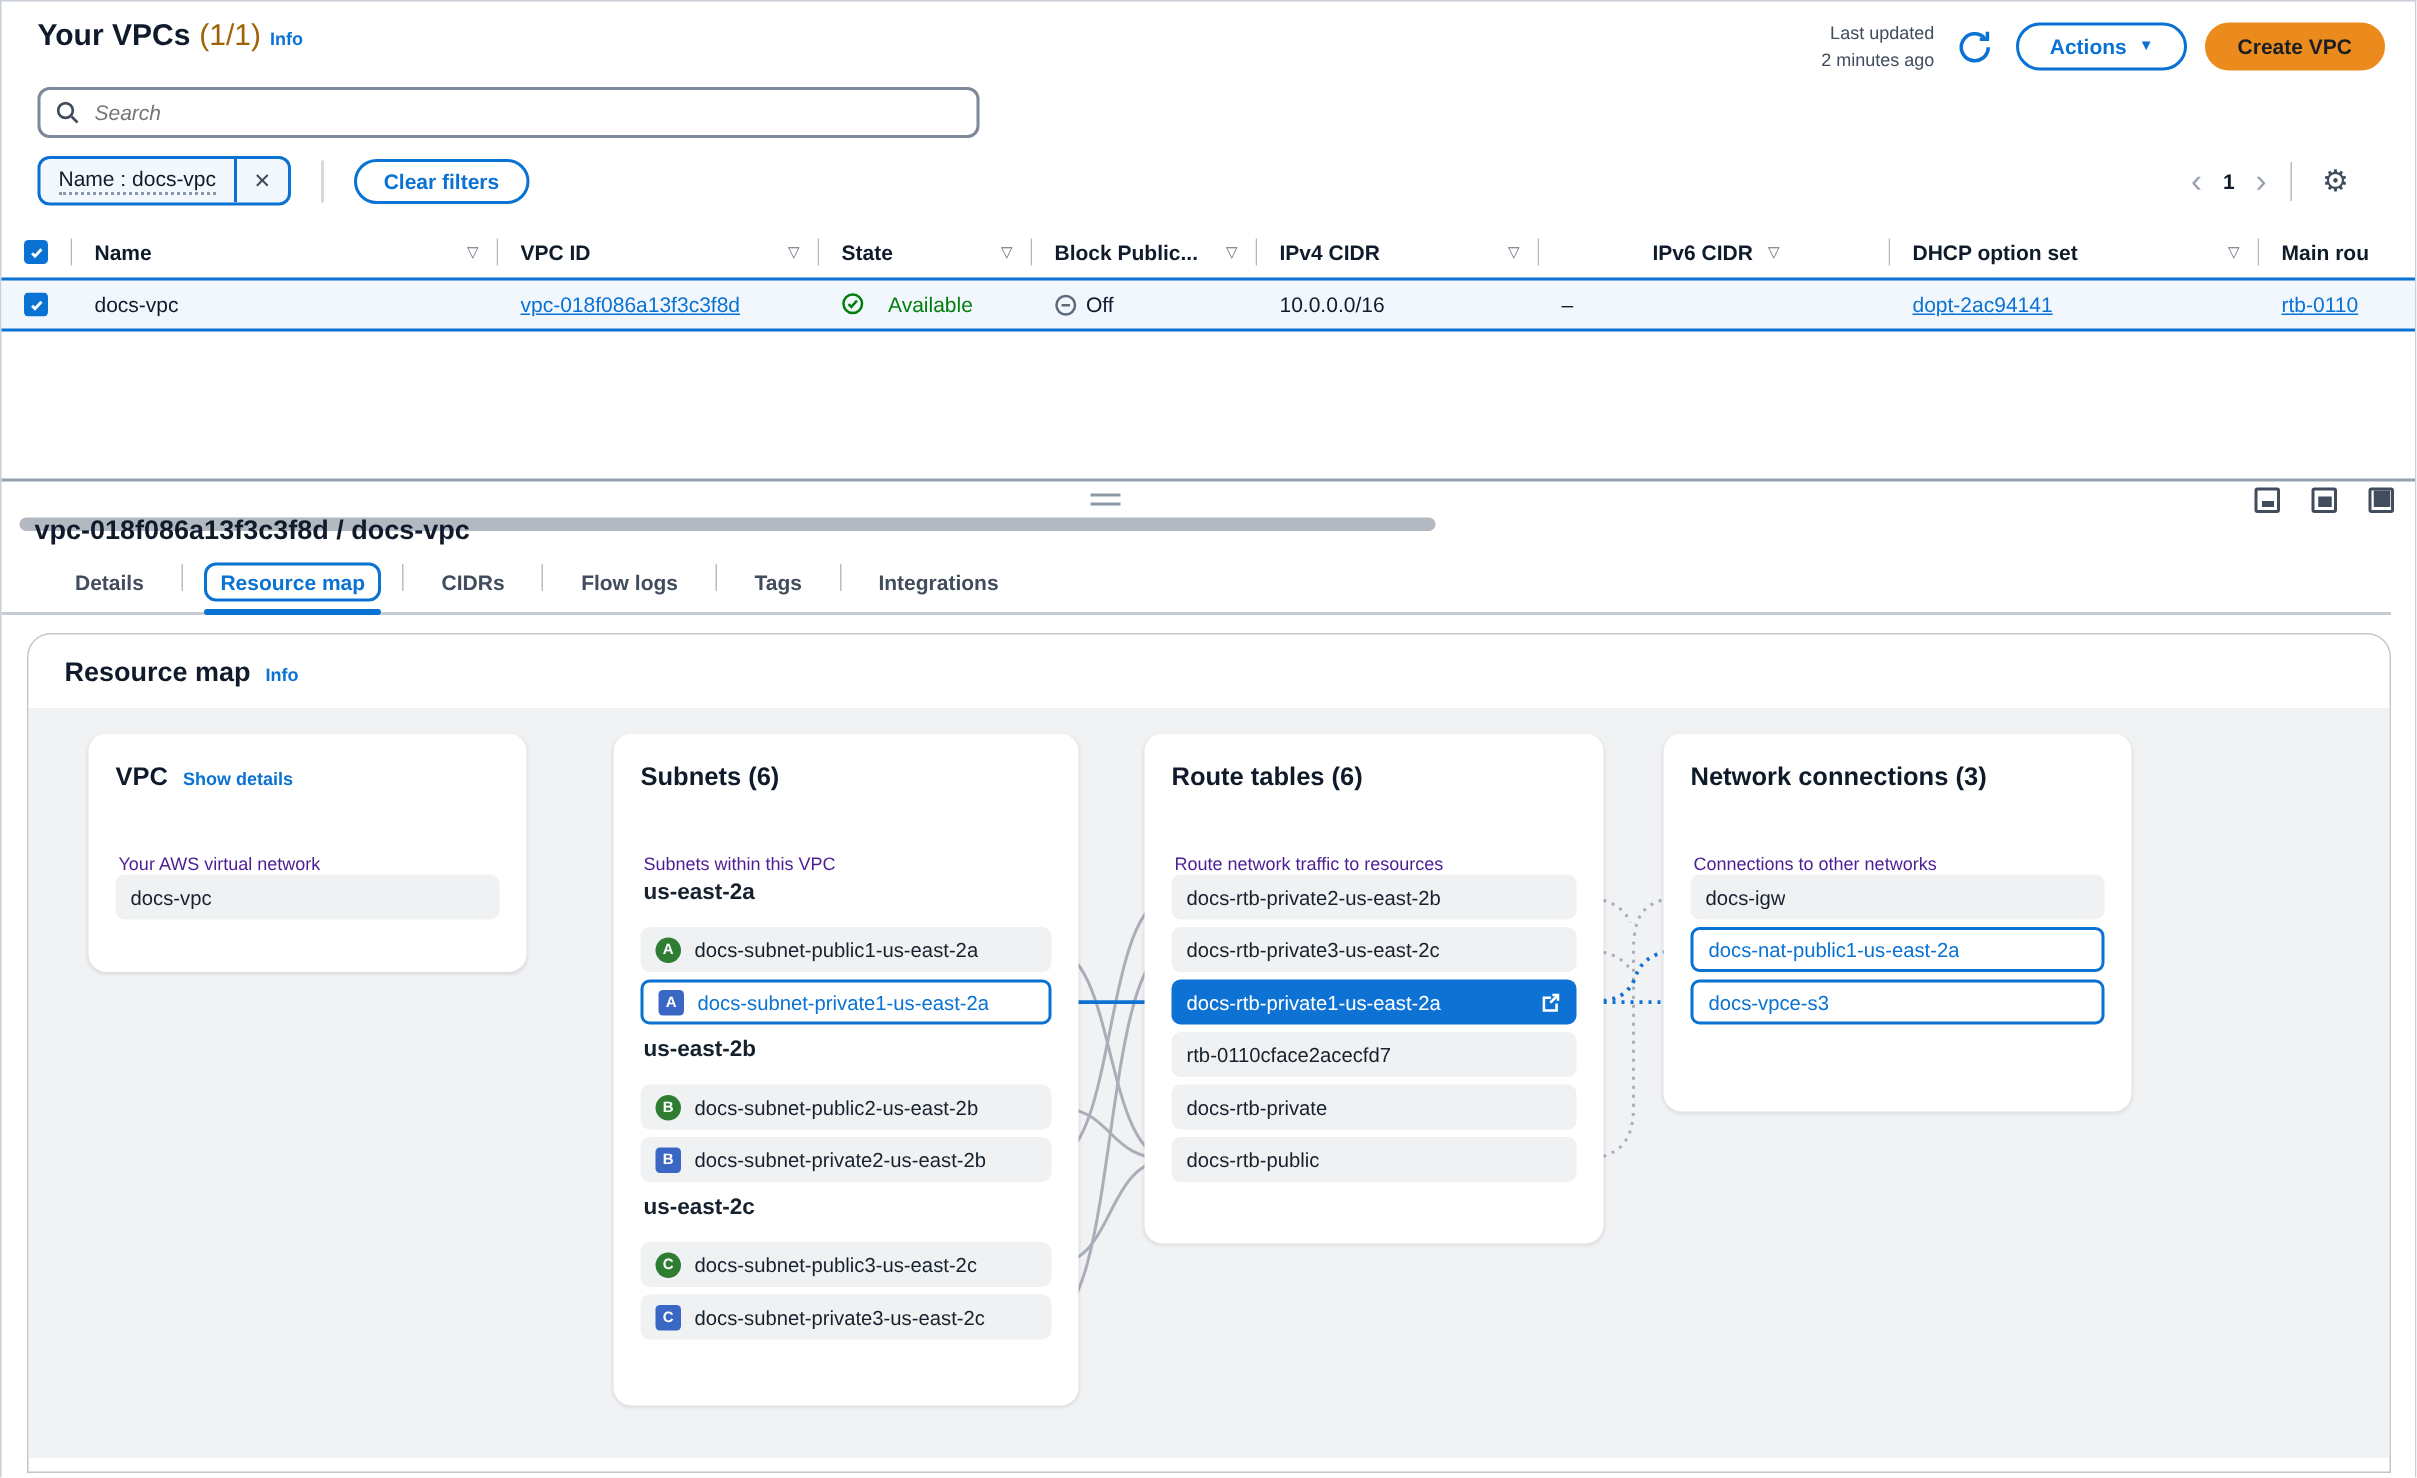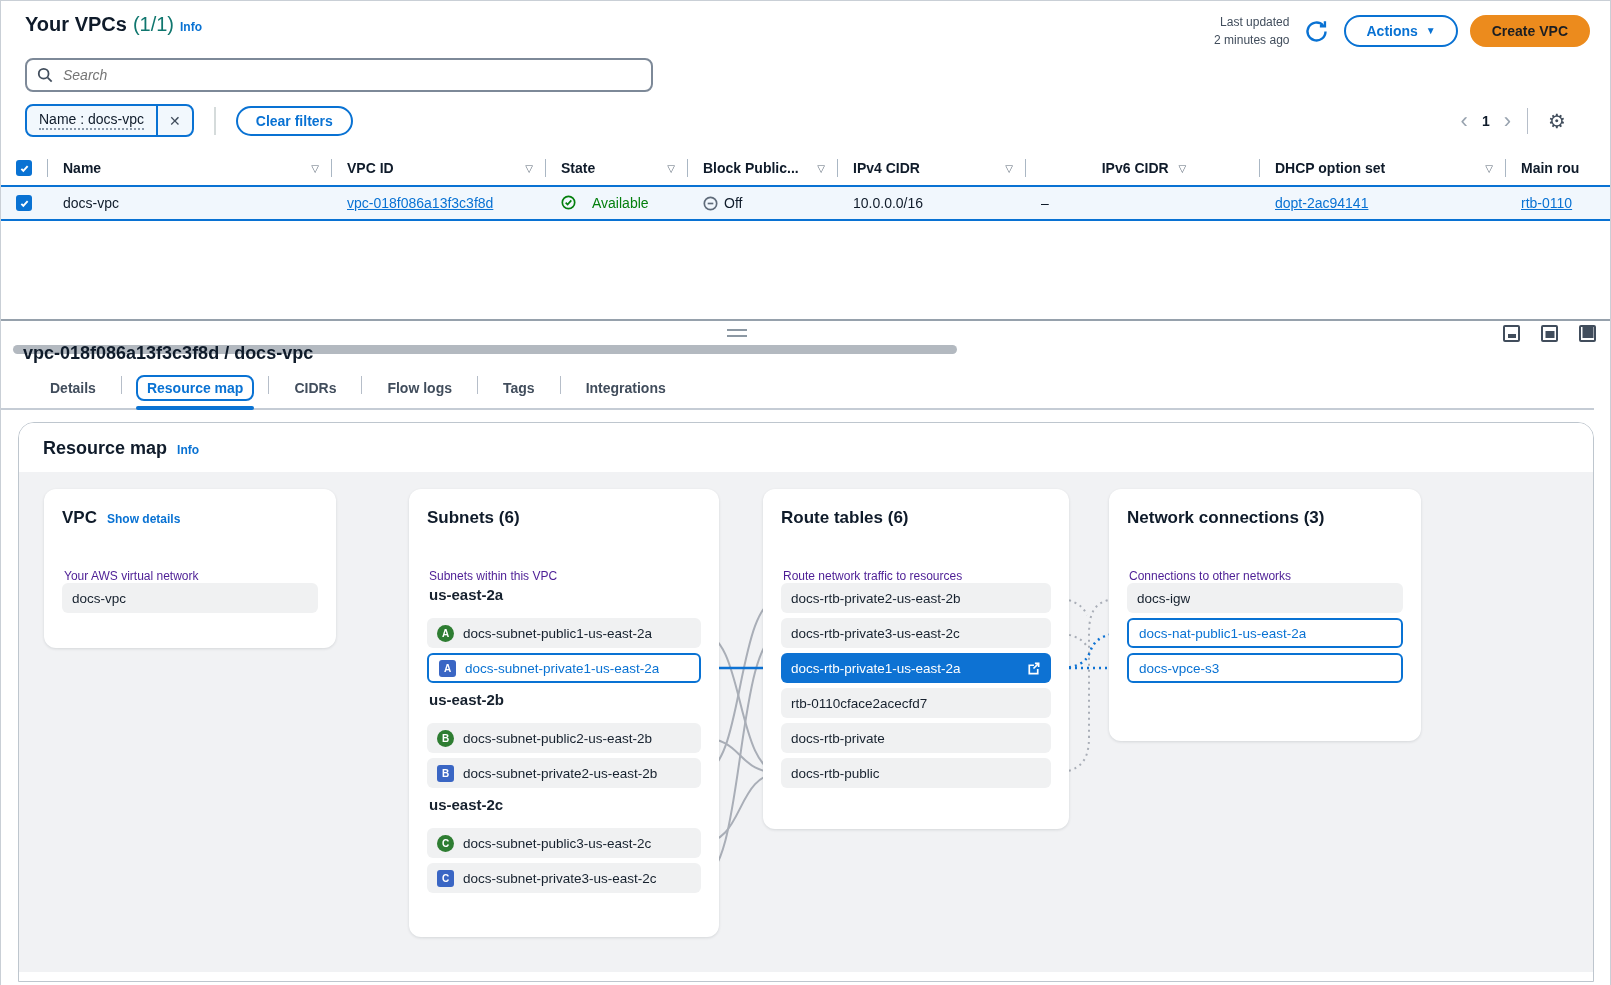--- a/index.html
+++ b/index.html
@@ -8,21 +8,21 @@
     width:1611px; height:985px; overflow:hidden;
     font-family:"Liberation Sans","DejaVu Sans",sans-serif;
     color:#0f1b2a; font-size:14px;
   }
   .viewport { width:1611px; height:985px; border:1px solid #c9cfd6; border-bottom:none; position:relative; background:#fff; }
 
   
   .top-panel { height:318px; position:relative; }
   .top-header { display:flex; justify-content:space-between; align-items:flex-start; padding:12px 20px 0 24px; }
   .page-title { font-size:20px; font-weight:700; margin:0; display:flex; align-items:baseline; gap:6px; }
-  .page-title .count { font-weight:400; color:#0f766e;text-align:right; }
+  .page-title .count { font-weight:400; color:#a16207;text-align:right; }
   .info-link { font-size:12px; font-weight:700; color:#0972d3; text-decoration:none; cursor:pointer; }
   .header-actions { display:flex; align-items:center; gap:12px; }
   .last-updated { font-size:12px; color:#414d5c; text-align:right; line-height:1.5; }
   .icon-btn { background:none; border:none; padding:2px; cursor:pointer; display:flex; align-items:center; }
   .btn { border:2px solid #0972d3; background:#fff; color:#0972d3; font-weight:700; font-size:14px;
          border-radius:20px; padding:6px 20px; cursor:pointer; display:inline-flex; align-items:center; gap:8px;
          font-family:inherit; }
   .btn-primary { background:#ec8b1d; border-color:#ec8b1d; color:#1b1e23; }
   .caret-down { font-size:10px; line-height:1; }
 
@@ -312,21 +312,21 @@
           <path d="M682,406 C726,406 716,161 762,161" fill="none" stroke="#a9aeb7" stroke-width="2"></path>
           <path d="M682,196 L762,196" fill="none" stroke="#0d72d3" stroke-width="2.5"></path>
 
           <path d="M1032,301 C1062,301 1070,288 1070,265 L1070,162 C1070,136 1078,126 1108,126" fill="none" stroke="#a9aeb7" stroke-width="2" stroke-dasharray="2 4"></path>
           <path d="M1032,126 C1052,126 1063,132 1068,143" fill="none" stroke="#a9aeb7" stroke-width="2" stroke-dasharray="2 4"></path>
           <path d="M1032,161 C1050,161 1061,165 1067,173" fill="none" stroke="#a9aeb7" stroke-width="2" stroke-dasharray="2 4"></path>
           <path d="M1032,196 L1108,196" fill="none" stroke="#0d72d3" stroke-width="2.5" stroke-dasharray="2 4"></path>
           <path d="M1038,196 C1060,196 1067,190 1071,180 C1075,168 1084,161 1108,161" fill="none" stroke="#0d72d3" stroke-width="2.5" stroke-dasharray="2 4"></path>
         </svg>
 
-        <div class="rm-col" style="left:25px;top:17px;width:292px;height:159px">
+        <div class="rm-col" style="left:40px;top:17px;width:292px;height:159px">
           <div class="rm-col-title">
             <span>VPC</span>
             <a class="info-link">Show details</a>
           </div>
           <div class="rm-col-sub">Your AWS virtual network</div>
           <div class="rm-item" style="top:94px">
             <span class="rm-item-label">docs-vpc</span>
           </div>
         </div>
 

